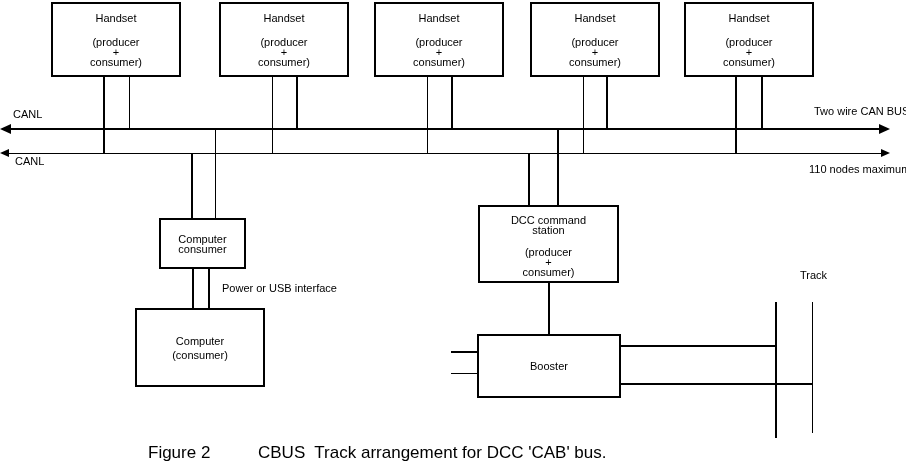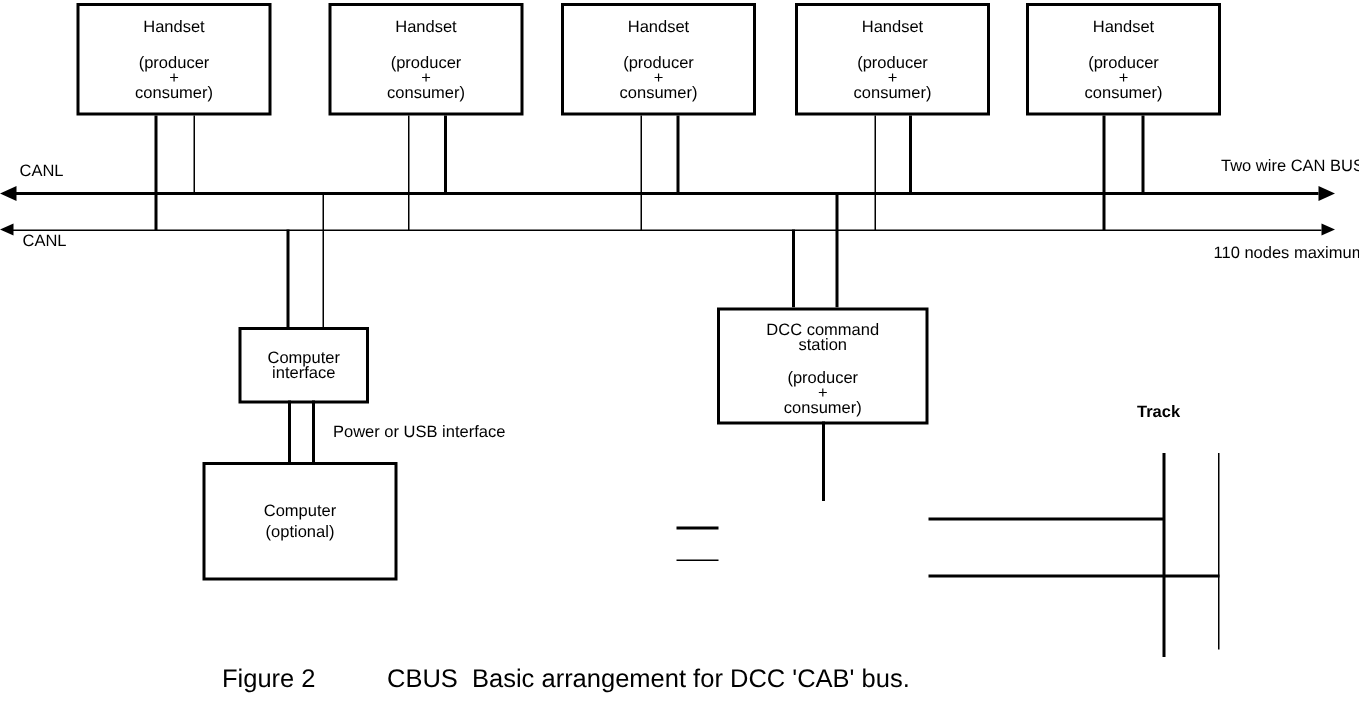--- a/index.html
+++ b/index.html
@@ -87,54 +87,57 @@
   <div class="lbl" style="left:13px;top:109px;">CANL</div>
   <div class="lbl" style="left:15px;top:156px;text-align:right;">CANL</div>
   <div class="lbl" style="left:814px;top:106px;">Two wire CAN BUS</div>
   <div class="lbl" style="left:809px;top:164px;">110 nodes maximum</div>
 
   <div class="ln" style="left:191px;top:153px;width:2px;height:65px;"></div>
   <div class="ln" style="left:215px;top:128px;width:1px;height:90px;"></div>
 
   <div class="box" style="left:159px;top:218px;width:87px;height:51px;justify-content:center;">
     <span>Computer</span>
-    <span>interface</span>
+    <span>consumer</span>
   </div>
 
   <div class="ln" style="left:192px;top:267px;width:2px;height:41px;"></div>
   <div class="ln" style="left:208px;top:267px;width:2px;height:41px;"></div>
   <div class="lbl" style="left:222px;top:283px;">Power or USB interface</div>
 
   <div class="box" style="left:135px;top:308px;width:130px;height:79px;justify-content:center;line-height:14px;">
     <span>Computer</span>
-    <span>(optional)</span>
+    <span>(consumer)</span>
   </div>
 
   <div class="ln" style="left:528px;top:153px;width:2px;height:52px;"></div>
   <div class="ln" style="left:557px;top:128px;width:2px;height:77px;"></div>
 
   <div class="box" style="left:478px;top:205px;width:141px;height:78px;">
     <span style="margin-top:8px;">DCC command</span>
     <span>station</span>
     <span style="height:12px;"></span>
     <span>(producer</span>
     <span>+</span>
     <span>consumer)</span>
   </div>
 
   <div class="ln" style="left:548px;top:281px;width:2px;height:53px;"></div>
 
 
   <div class="ln" style="left:451px;top:351px;width:28px;height:2px;"></div>
   <div class="ln" style="left:451px;top:373px;width:28px;height:1px;"></div>
 
+  <div class="box" style="left:477px;top:334px;width:144px;height:64px;justify-content:center;">
+    <span>Booster</span>
+  </div>
 
   <div class="ln" style="left:619px;top:345px;width:157px;height:2px;"></div>
   <div class="ln" style="left:619px;top:383px;width:194px;height:2px;"></div>
 
   <div class="ln" style="left:775px;top:302px;width:2px;height:136px;"></div>
   <div class="ln" style="left:812px;top:302px;width:1px;height:131px;"></div>
-  <div class="lbl" style="left:758px;top:270px;font-weight:bold;">Track</div>
+  <div class="lbl" style="left:800px;top:270px;">Track</div>
 
   <div class="caption" style="left:148px;">Figure 2</div>
-  <div class="caption" style="left:258px;">CBUS  Basic arrangement for DCC 'CAB' bus.</div>
+  <div class="caption" style="left:258px;">CBUS  Track arrangement for DCC 'CAB' bus.</div>
 
 </div>
 
 </body></html>

